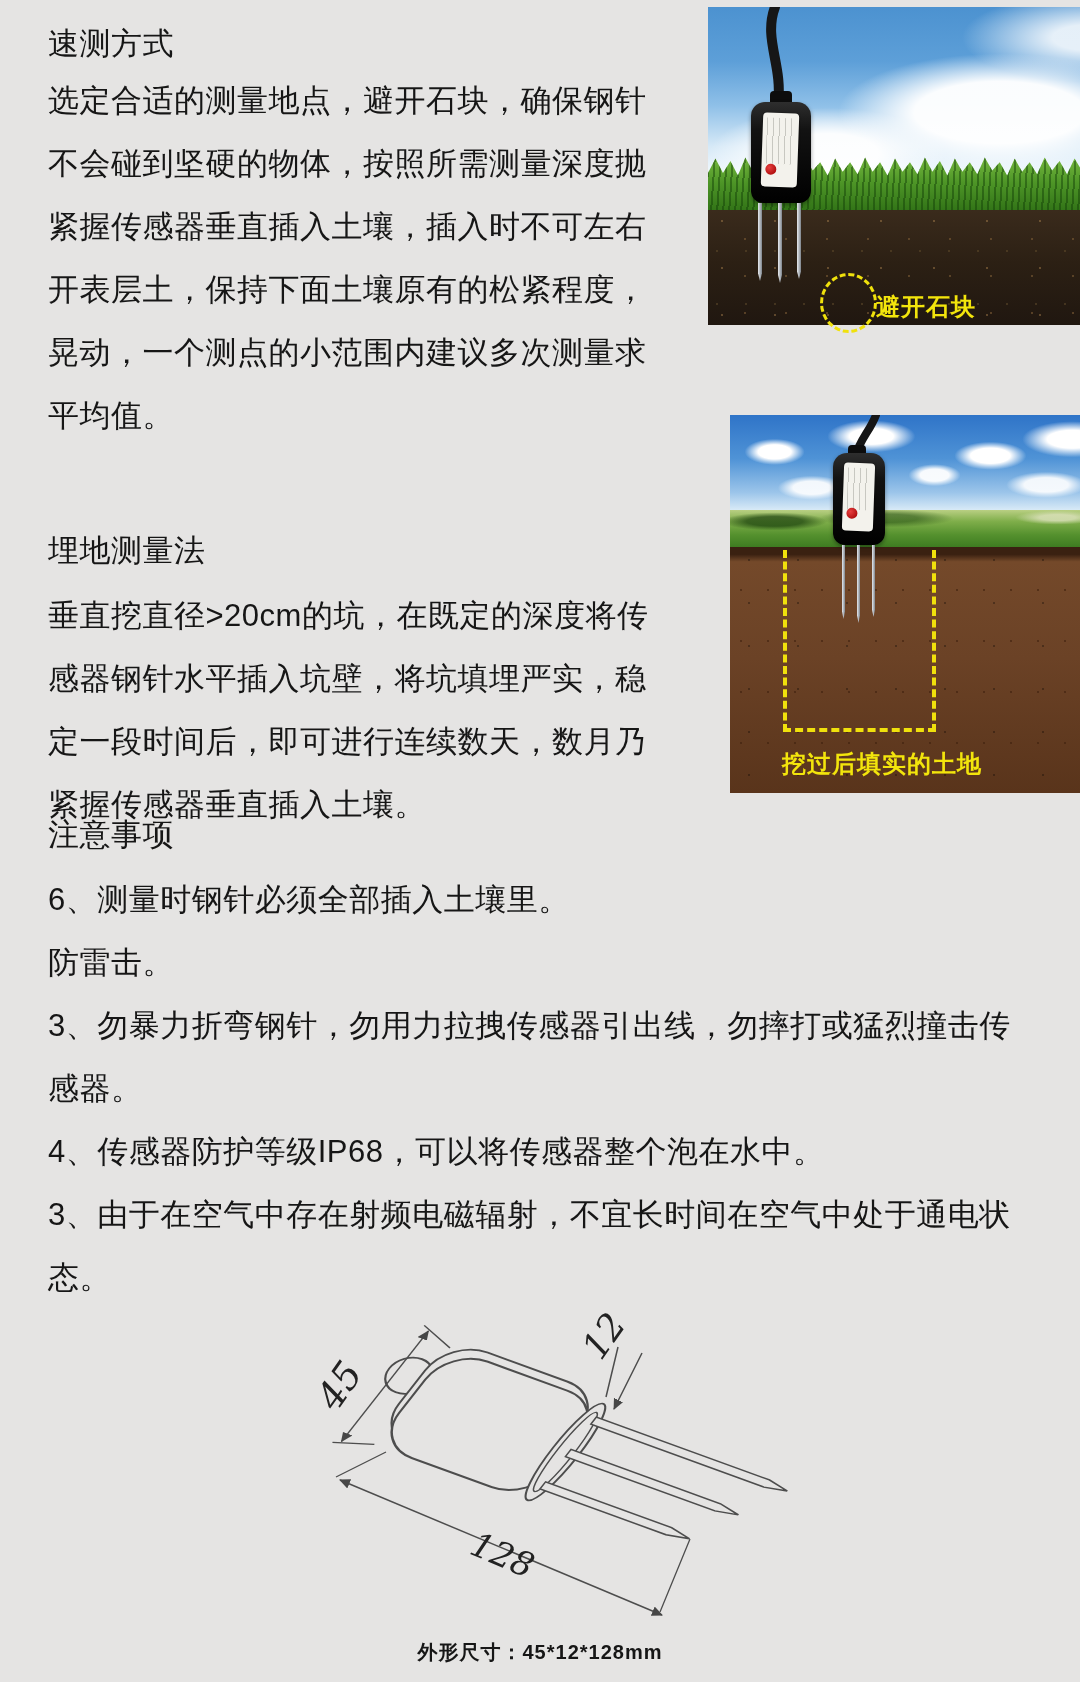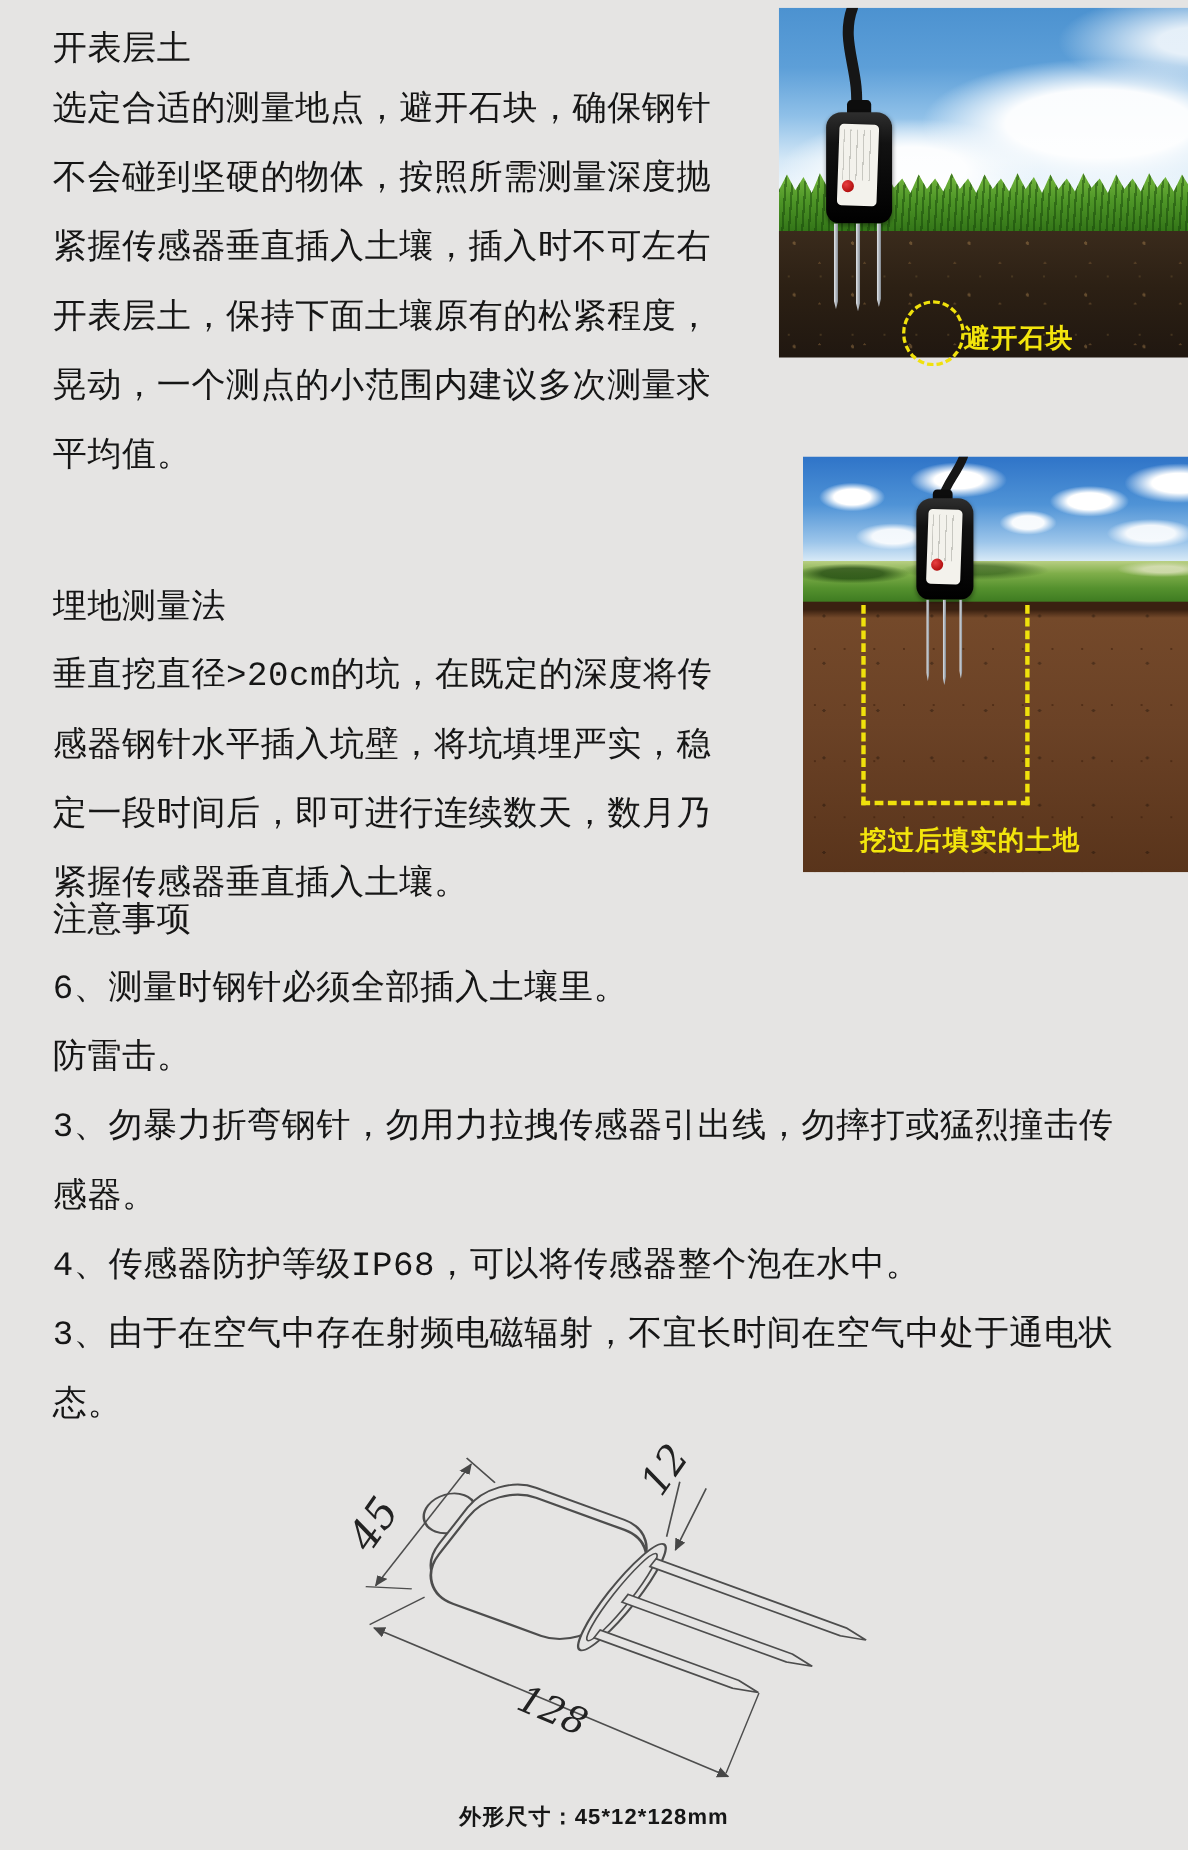--- a/index.html
+++ b/index.html
@@ -1,19 +1,19 @@
 <!DOCTYPE html>
 <html><head>
 <meta charset="utf-8">
 <style>
   html,body{margin:0;padding:0;}
   .page{position:relative;width:1080px;height:1682px;background:#e5e4e3;overflow:hidden;
         font-family:"Liberation Sans","DejaVu Sans",sans-serif;color:#161616;}
   .t{position:absolute;font-size:31px;line-height:63px;white-space:nowrap;letter-spacing:.5px;font-weight:500;}
-  .t div{height:63px;font-family:Liberation Mono, monospace;}
+  .t div{height:63px;}
   .caption{position:absolute;left:0;top:1630px;width:1080px;text-align:center;
            font-size:20px;font-weight:700;letter-spacing:1px;line-height:44px;}
   
   .photo1{position:absolute;left:708px;top:7px;width:374px;height:359px;overflow:hidden;}
   .sky1{position:absolute;left:0;top:0;width:100%;height:170px;
     background:
       radial-gradient(60% 48% at 78% 62%, rgba(255,255,255,.97) 38%, rgba(255,255,255,0) 72%),
       radial-gradient(45% 38% at 32% 86%, rgba(255,255,255,.95) 30%, rgba(255,255,255,0) 70%),
       radial-gradient(55% 42% at 102% 18%, rgba(255,255,255,.85) 18%, rgba(255,255,255,0) 62%),
       linear-gradient(180deg,#4c92d0 0%,#5d9fd8 32%,#8fc0e8 58%,#d6e9f7 82%,#f4fafe 100%);}
@@ -71,21 +71,21 @@
   .dash-rect{position:absolute;left:53px;top:135px;width:145px;height:178px;
     border-left:4px dashed #f0e10c;border-right:4px dashed #f0e10c;border-bottom:4px dashed #f0e10c;}
   
   .drawing{position:absolute;left:270px;top:1305px;}
 </style>
 </head>
 <body>
 
 <div class="page">
 
-  <div class="t" style="left:48px;top:12px">开表层土</div>
+  <div class="t" style="left:48px;top:12px">速测方式</div>
   <div class="t" style="left:48px;top:69px">
     <div>选定合适的测量地点，避开石块，确保钢针</div>
     <div>不会碰到坚硬的物体，按照所需测量深度抛</div>
     <div>紧握传感器垂直插入土壤，插入时不可左右</div>
     <div>开表层土，保持下面土壤原有的松紧程度，</div>
     <div>晃动，一个测点的小范围内建议多次测量求</div>
     <div>平均值。</div>
   </div>
 
   <div class="t" style="left:48px;top:519px">埋地测量法</div>

